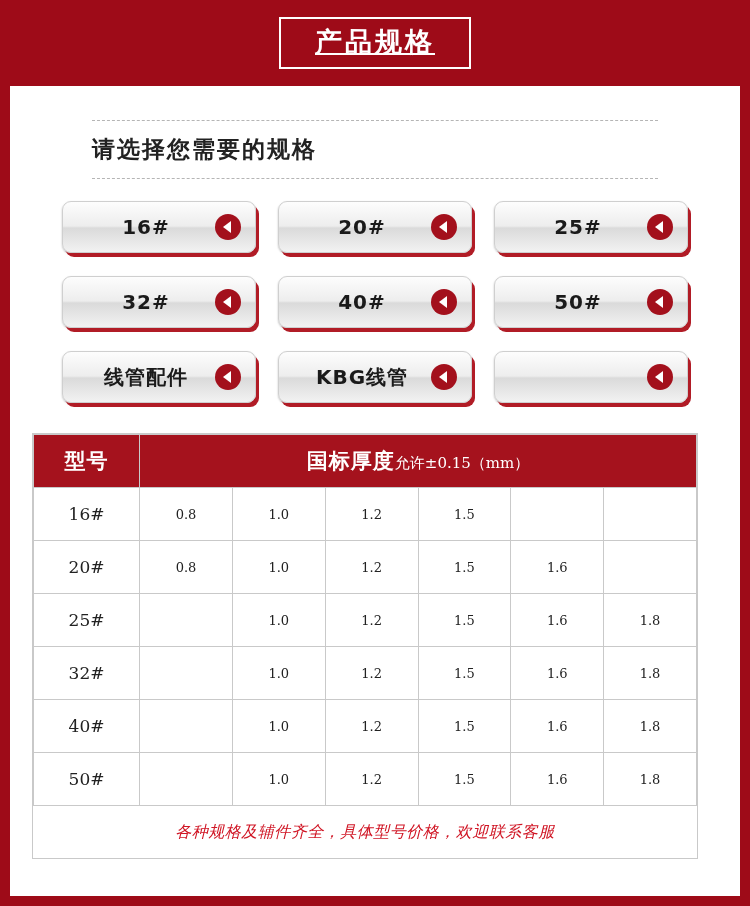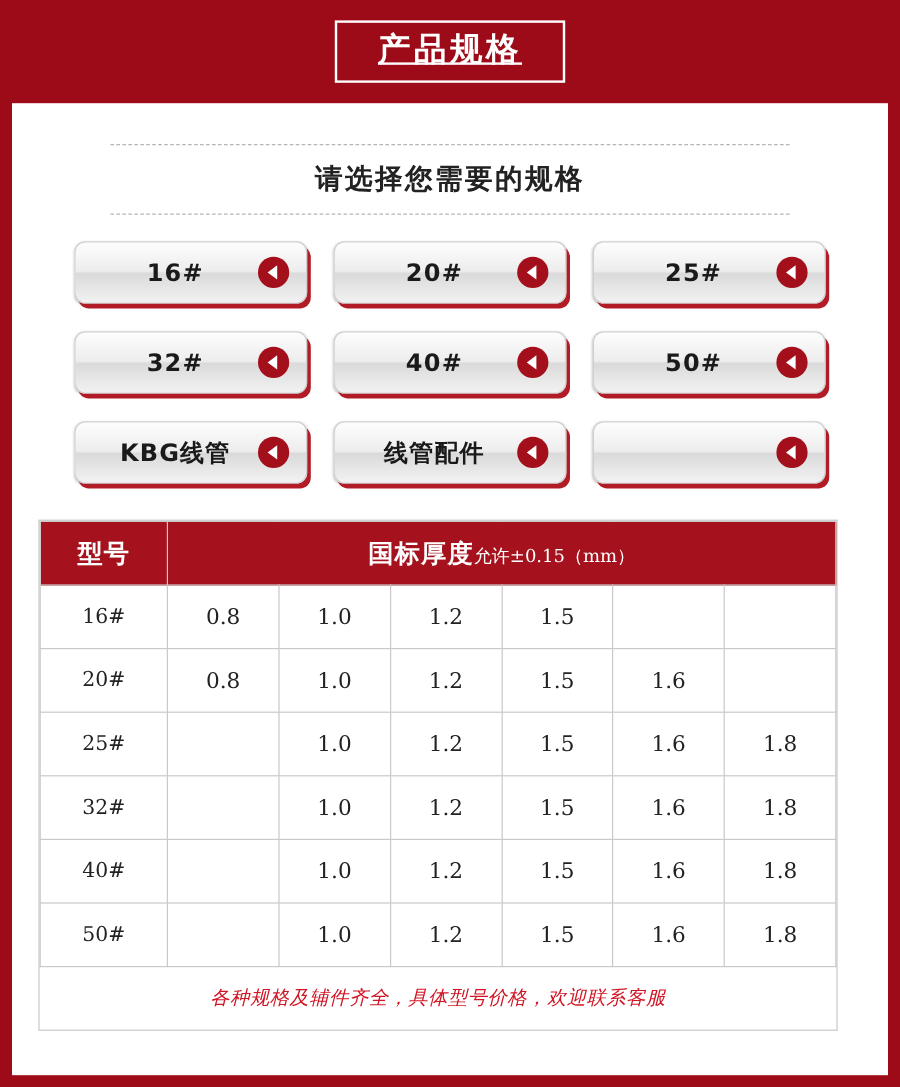--- a/index.html
+++ b/index.html
@@ -41,21 +41,21 @@
     letter-spacing: 3px;
     font-weight: bold;
     font-family: "DejaVu Sans", sans-serif;
     line-height: 1.1;
     text-decoration: underline;
   }
   
   .subtitle-wrap {
     margin: 34px 0 0 0;
     padding: 0 82px;
-    text-align: center;
+    text-align: left;
   }
   .dash-line {
     border-top: 1px dashed #b5b5b5;
     height: 0;
   }
   .subtitle {
     font-size: 23px;
     color: #222222;
     font-weight: bold;
     letter-spacing: 2px;
@@ -139,21 +139,21 @@
     letter-spacing: 1px;
   }
   table.spec-table thead th.th-main .unit {
     font-size: 15px;
     font-weight: normal;
     letter-spacing: 0;
     text-align: right;
   }
   table.spec-table tbody td {
     height: 50px;
-    font-size: 18px;
+    font-size: 13px;
     color: #222222;
   }
   table.spec-table tbody td.model {
     font-size: 17px;
   }
   .footnote {
     color: #d01524;
     font-size: 16px;
     text-align: center;
     height: 52px;
@@ -197,25 +197,25 @@
     </div>
     <div class="spec-btn">
       <span class="label">40#</span>
       <span class="arrow-badge"></span>
     </div>
     <div class="spec-btn">
       <span class="label">50#</span>
       <span class="arrow-badge"></span>
     </div>
     <div class="spec-btn">
+      <span class="label">线管配件</span>
+      <span class="arrow-badge"></span>
+    </div>
+    <div class="spec-btn">
       <span class="label">KBG线管</span>
-      <span class="arrow-badge"></span>
-    </div>
-    <div class="spec-btn">
-      <span class="label">线管配件</span>
       <span class="arrow-badge"></span>
     </div>
     <div class="spec-btn">
       <span class="arrow-badge"></span>
     </div>
   </div>
 
   <div class="table-wrap">
     <table class="spec-table">
       <colgroup>

